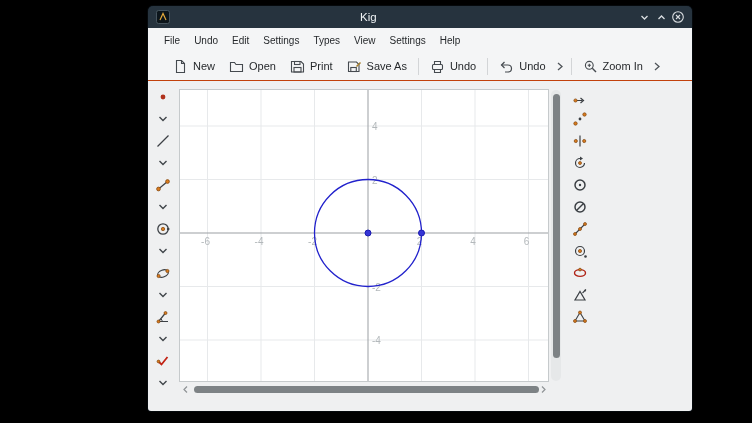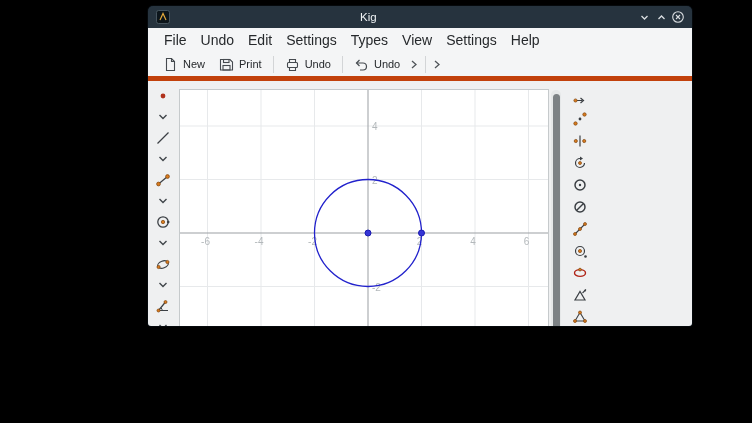--- a/index.html
+++ b/index.html
@@ -1,38 +1,38 @@
 <!DOCTYPE html>
 <html><head>
 <meta charset="utf-8">
 <style>
   html,body{margin:0;padding:0;}
   body{
     width:752px;height:423px;background:#000;overflow:hidden;position:relative;
     font-family:"Liberation Sans",sans-serif;
   }
   .window{
-    position:absolute;left:148px;top:6px;width:544px;height:320px;
+    position:absolute;left:148px;top:6px;width:544px;height:405px;
     background:#0f172a;border-radius:5px 5px 3px 3px;overflow:hidden;
     box-shadow:0 0 0 1px #05090c,0 4px 14px rgba(0,0,0,.65);
   }
   
   .titlebar{position:absolute;left:0;top:0;right:0;height:22px;background:#26333e;}
   .app-icon{position:absolute;left:8px;top:4px;width:14px;height:14px;}
   .win-title{position:absolute;left:212px;top:0;height:22px;line-height:22px;
     color:#edf1f3;font-size:11.5px;font-weight:500;}
   .tb-controls{position:absolute;right:7px;top:0;height:22px;display:flex;align-items:center;gap:3px;}
   .tb-btn{width:14px;height:14px;display:flex;align-items:center;justify-content:center;}
   
   .menubar{position:absolute;top:22px;left:0;right:0;height:24px;background:#f4f5f6;
     display:flex;align-items:center;padding-left:9px;}
-  .menu-item{font-size:14px;color:#26292c;padding:3px 7px;border-radius:2px;text-align:right;}
+  .menu-item{font-size:10px;color:#26292c;padding:3px 7px;border-radius:2px;text-align:right;}
   
   .toolbar{position:absolute;top:46px;left:0;right:0;height:29px;background:#f4f5f6;
-    border-bottom:5px solid #c2410c;display:flex;align-items:center;padding-left:8px;box-sizing:border-box;}
+    border-bottom:1px solid #c2410c;display:flex;align-items:center;padding-left:18px;box-sizing:border-box;}
   .tool-btn{display:flex;align-items:center;gap:5px;padding:3px 7px;font-size:11px;color:#26292c;border-radius:3px;}
   .tool-btn svg{display:block;}
   .tool-sep{width:1px;height:17px;background:#d3d5d7;margin:0 4px;}
   .tool-chevron{padding:2px 3px;display:flex;align-items:center;}
   
   .main{position:absolute;top:75px;left:0;right:0;bottom:0;background:#eff0f1;}
   .side-toolbar-left{position:absolute;left:0;top:0;bottom:0;width:30px;
     display:flex;flex-direction:column;align-items:center;padding-top:7px;gap:5px;}
   .side-toolbar-right{position:absolute;left:419px;top:7px;width:26px;
     display:flex;flex-direction:column;align-items:center;gap:5px;}
@@ -97,26 +97,40 @@
   <div class="toolbar">
     <span class="tool-btn">
       <svg width="15" height="15" viewBox="0 0 15 15">
         <path d="M3.5 1.5 h5 l3 3 v9 h-8 z" fill="none" stroke="#454a4f" stroke-width="1.1"></path>
         <path d="M8.5 1.5 v3 h3" fill="none" stroke="#454a4f" stroke-width="1.1"></path>
       </svg>
       <span>New</span>
     </span>
     <span class="tool-btn">
       <svg width="15" height="15" viewBox="0 0 15 15">
+        <path d="M1.5 3.5 h4 l1.5 2 h6.5 v7 h-12 z" fill="none" stroke="#454a4f" stroke-width="1.1"></path>
+      </svg>
+      <span>Open</span>
+    </span>
+    <span class="tool-btn">
+      <svg width="15" height="15" viewBox="0 0 15 15">
         <path d="M1.5 2.5 h9.5 l2.5 2.5 v8 h-12 z" fill="none" stroke="#454a4f" stroke-width="1.1"></path>
         <rect x="4" y="8.5" width="7" height="4.5" fill="none" stroke="#454a4f" stroke-width="1.1"></rect>
         <rect x="4.5" y="2.5" width="5.5" height="3" fill="none" stroke="#454a4f" stroke-width="1.1"></rect>
       </svg>
       <span>Print</span>
     </span>
+    <span class="tool-btn">
+      <svg width="15" height="15" viewBox="0 0 15 15">
+        <path d="M1.5 3 h8 l2.5 2.5 v7 h-10.5 z" fill="none" stroke="#454a4f" stroke-width="1.1"></path>
+        <rect x="3.8" y="8.5" width="5.5" height="4" fill="none" stroke="#454a4f" stroke-width="1.1"></rect>
+        <path d="M9.5 7.5 L13.5 3.5" stroke="#a8802f" stroke-width="1.6"></path>
+      </svg>
+      <span>Save As</span>
+    </span>
     <span class="tool-sep"></span>
     <span class="tool-btn">
       <svg width="15" height="15" viewBox="0 0 15 15">
         <rect x="2.5" y="5.5" width="10" height="5" rx="1" fill="none" stroke="#454a4f" stroke-width="1.1"></rect>
         <path d="M4.5 5.5 V2.5 h6 v3" fill="none" stroke="#454a4f" stroke-width="1.1"></path>
         <path d="M4.5 10.5 h6 v3 h-6 z" fill="none" stroke="#454a4f" stroke-width="1.1"></path>
       </svg>
       <span>Undo</span>
     </span>
     <span class="tool-sep"></span>
@@ -126,20 +140,28 @@
         <path d="M2.5 6 h6.5 a3.5 3.5 0 0 1 0 7 H6" fill="none" stroke="#454a4f" stroke-width="1.2"></path>
       </svg>
       <span>Undo</span>
     </span>
     <span class="tool-chevron">
       <svg width="8" height="11" viewBox="0 0 8 11">
         <path d="M2 2 L6 5.5 L2 9" fill="none" stroke="#50555a" stroke-width="1.3"></path>
       </svg>
     </span>
     <span class="tool-sep"></span>
+    <span class="tool-btn">
+      <svg width="15" height="15" viewBox="0 0 15 15">
+        <circle cx="6.3" cy="6.3" r="3.9" fill="none" stroke="#454a4f" stroke-width="1.1"></circle>
+        <path d="M9.3 9.3 L13 13" stroke="#454a4f" stroke-width="1.4"></path>
+        <path d="M6.3 4.7 v3.2 M4.7 6.3 h3.2" stroke="#454a4f" stroke-width="1.1"></path>
+      </svg>
+      <span>Zoom In</span>
+    </span>
     <span class="tool-chevron">
       <svg width="8" height="11" viewBox="0 0 8 11">
         <path d="M2 2 L6 5.5 L2 9" fill="none" stroke="#50555a" stroke-width="1.3"></path>
       </svg>
     </span>
   </div>
 
   <div class="main">
 
     <div class="side-toolbar-left">

